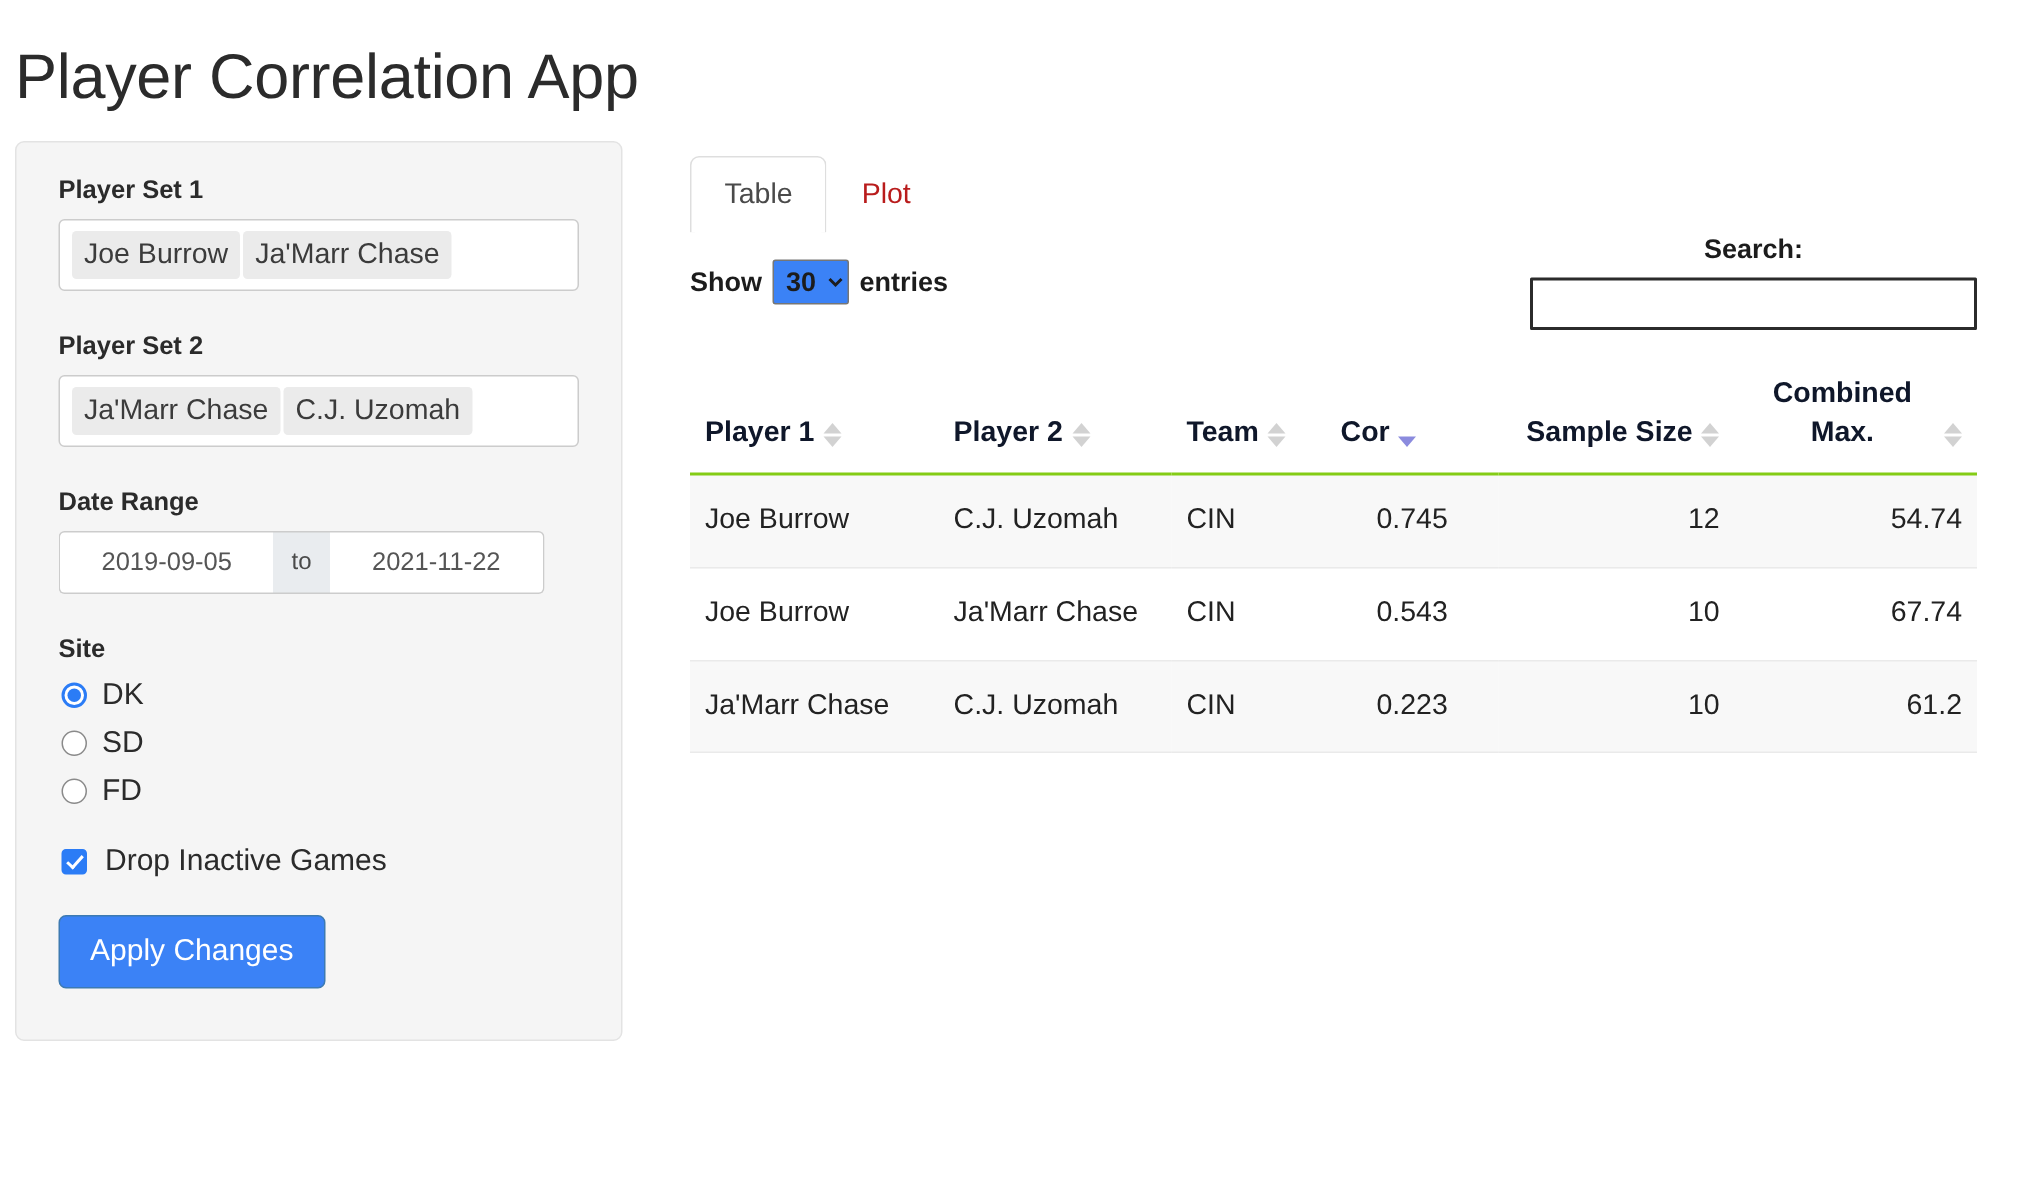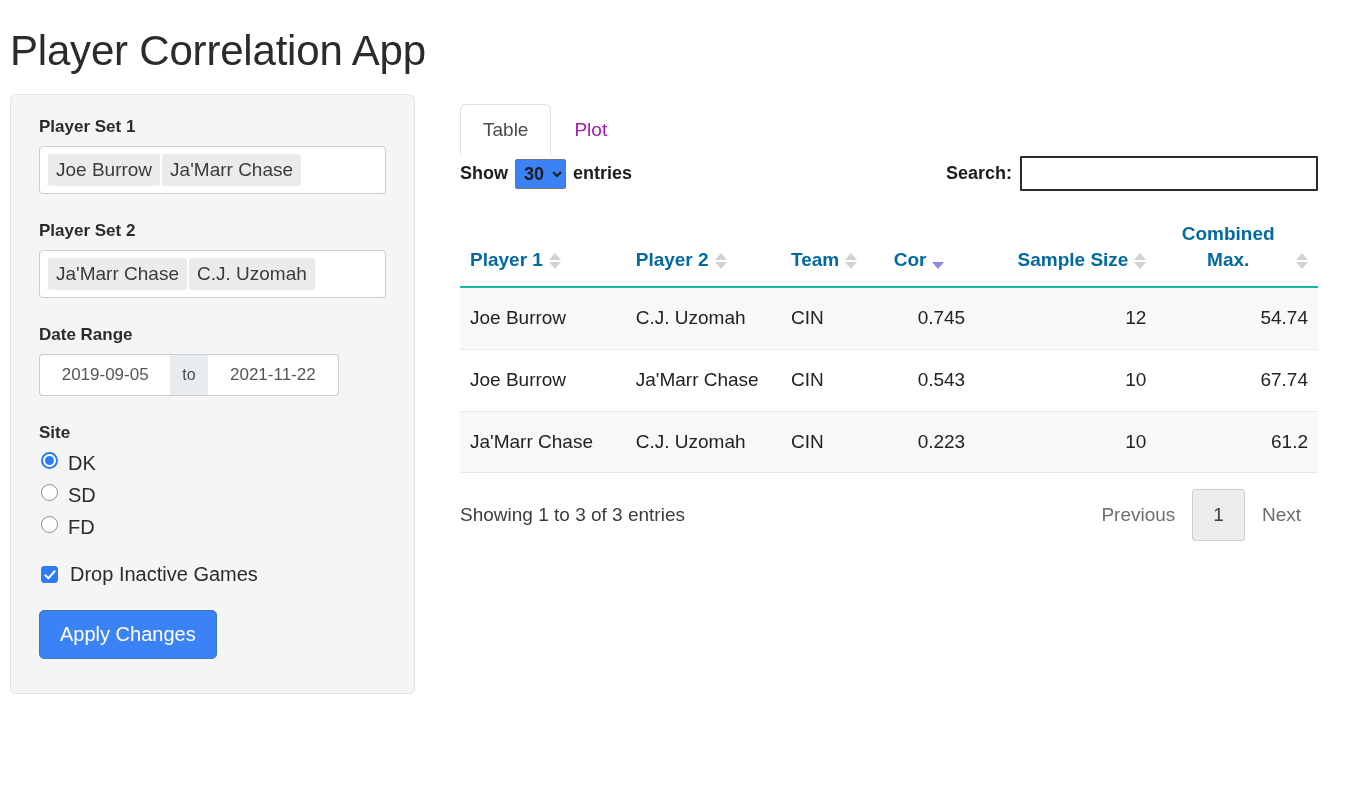--- a/index.html
+++ b/index.html
@@ -67,21 +67,21 @@
     padding: 3px 8px;
     font-size: 19px;
     color: #3b3b3b;
     line-height: 1.35;
     white-space: nowrap;
   }
 
   .date-row {
     display: flex;
     align-items: stretch;
-    width: 300px;
+    width: 324px;
   }
   .date-box {
     background: #fff;
     border: 1px solid #ccc;
     flex: 1;
     text-align: center;
     font-size: 17px;
     color: #555;
     padding: 9px 4px;
     line-height: 1.3;
@@ -95,21 +95,21 @@
     border-right: none;
     font-size: 16px;
     color: #4a4a4a;
     padding: 9px 12px;
     display: flex;
     align-items: center;
   }
 
   .radio-row {
     display: flex;
-    align-items: flex-start;
+    align-items: center;
     gap: 10px;
     margin: 9px 0 0 2px;
   }
   .radio-outer {
     width: 17px; height: 17px;
     border-radius: 50%;
     border: 1px solid #8a8a8a;
     background: #fff;
     display: inline-flex;
     align-items: center;
@@ -187,21 +187,21 @@
     border-bottom: none;
     border-radius: 6px 6px 0 0;
     position: relative;
     top: 1px;
   }
   .tab.active {
     color: #4a4a4a;
     background: #fff;
     border-color: #dedede #dedede #fff;
   }
-  .tab.inactive { color: #a21caf; }
+  .tab.inactive { color: #b91c1c; }
 
   .table-controls {
     display: flex;
     align-items: center;
     justify-content: space-between;
     margin-top: 2px;
   }
   .show-entries {
     font-size: 18px;
     font-weight: bold;
@@ -218,20 +218,21 @@
     border: 1px solid #767676;
     border-radius: 2px;
     background: #3b82f6;
     padding: 2px 4px;
     height: 30px;
   }
   .search-wrap {
     display: flex;
     align-items: center;
     gap: 8px;
+    flex-direction: column;
   }
   .search-label {
     font-size: 18px;
     font-weight: bold;
     color: #1c1c1c;
   }
   .search-input {
     width: 298px;
     height: 35px;
     border: 2px solid #2b2b2b;
@@ -245,22 +246,22 @@
 
   table.dt {
     width: 100%;
     border-collapse: collapse;
     margin-top: 18px;
     table-layout: fixed;
   }
   table.dt th {
     font-size: 19px;
     font-weight: bold;
-    color: #0369a1;
-    border-bottom: 2px solid #14b8a6;
+    color: #0f172a;
+    border-bottom: 2px solid #84cc16;
     padding: 12px 10px 14px 10px;
     vertical-align: bottom;
     line-height: 1.35;
   }
   .th-inner {
     display: flex;
     align-items: flex-end;
     gap: 6px;
   }
   .th-inner.right { justify-content: flex-end; }
@@ -493,23 +494,15 @@
           <td>Ja'Marr Chase</td>
           <td>C.J. Uzomah</td>
           <td>CIN</td>
           <td class="cor">0.223</td>
           <td class="num">10</td>
           <td class="num">61.2</td>
         </tr>
       </tbody>
     </table>
 
-    <div class="table-footer">
-      <div class="info-text">Showing 1 to 3 of 3 entries</div>
-      <div class="pagination">
-        <button class="page-btn">Previous</button>
-        <button class="page-btn current">1</button>
-        <button class="page-btn">Next</button>
-      </div>
-    </div>
 
   </section>
 </div>
 
 </body></html>

